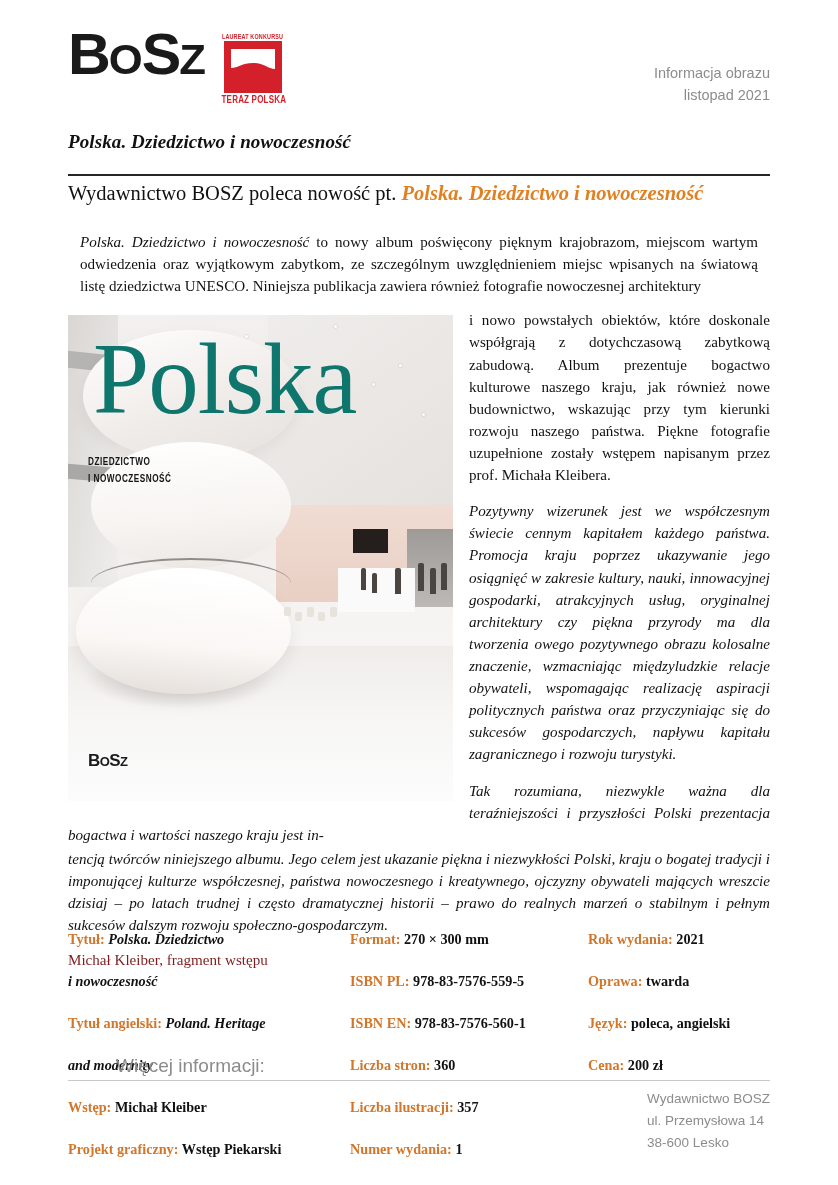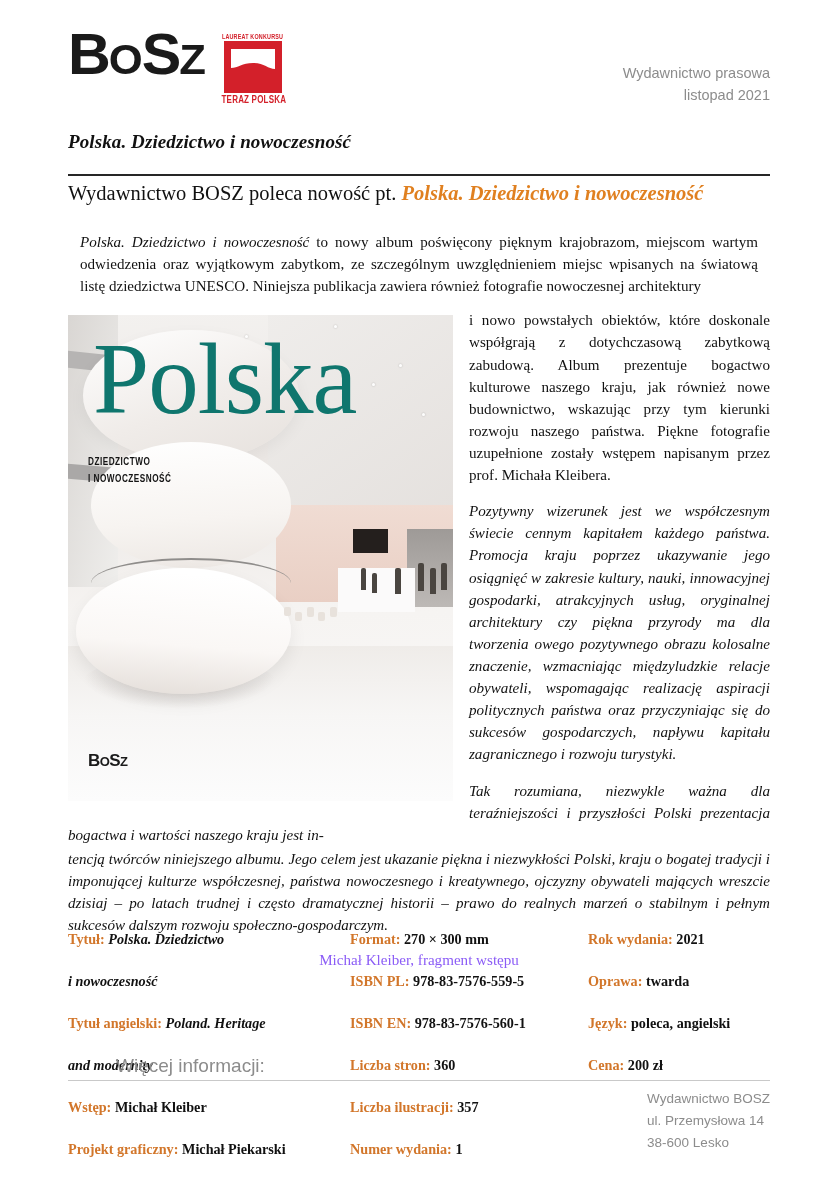--- a/index.html
+++ b/index.html
@@ -291,23 +291,23 @@
     font-size: 15.1px;
     line-height: 1.465;
     color: #111111;
     text-align: justify;
     margin: 0;
     clear: both;
     padding-top: 2px;
   }
   .attrib {
     margin: 16px 0 16px 0;
-    text-align: center;
+    text-align: left;
     font-size: 15.1px;
-    color: #8b5cf6;
+    color: #7f1d1d;
   }
 
   
   .specs {
     position: absolute;
     left: 68px;
     top: 908px;
     width: 702px;
     display: flex;
     gap: 0;
@@ -371,21 +371,21 @@
         <div class="tp-top">LAUREAT KONKURSU</div>
         <div class="tp-square">
           <svg width="58" height="52" viewBox="0 0 58 52">
             <path d="M7,8 L51,8 L51,28 C44,28 40,22 29,22 C18,22 14,27 7,27 Z" fill="#ffffff"></path>
           </svg>
         </div>
         <div class="tp-bot">TERAZ POLSKA</div>
       </div>
     </div>
     <div class="press-meta">
-      <div>Wydawnictwo prasowa</div>
+      <div>Informacja obrazu</div>
       <div>listopad 2021</div>
     </div>
   </div>
 
   <div class="series-title">Polska. Dziedzictwo i nowoczesność</div>
   <div class="rule-top"></div>
 
   <div class="headline"><span>Wydawnictwo BOSZ poleca nowość pt. </span><span class="hl-accent">Polska. Dziedzictwo i nowoczesność</span></div>
 
   <div class="body-wrap">
@@ -441,21 +441,21 @@
     <p class="attrib">Michał Kleiber, fragment wstępu</p>
   </div>
 
   <div class="specs">
     <div class="spec-col c1">
         <div class="spec-line"><span class="spec-label">Tytuł: </span><span class="spec-val it">Polska. Dziedzictwo</span></div>
         <div class="spec-line"><span class="spec-val it">i nowoczesność</span></div>
         <div class="spec-line"><span class="spec-label">Tytuł angielski: </span><span class="spec-val it">Poland. Heritage</span></div>
         <div class="spec-line"><span class="spec-val it">and modernity</span></div>
         <div class="spec-line"><span class="spec-label">Wstęp: </span><span class="spec-val">Michał Kleiber</span></div>
-        <div class="spec-line"><span class="spec-label">Projekt graficzny: </span><span class="spec-val">Michał Piekarski</span></div>
+        <div class="spec-line"><span class="spec-label">Projekt graficzny: </span><span class="spec-val">Wstęp Piekarski</span></div>
       </div>
     <div class="spec-col c2">
         <div class="spec-line"><span class="spec-label">Format: </span><span class="spec-val">270 × 300 mm</span></div>
         <div class="spec-line"><span class="spec-label">ISBN PL: </span><span class="spec-val"> 978-83-7576-559-5</span></div>
         <div class="spec-line"><span class="spec-label">ISBN EN: </span><span class="spec-val"> 978-83-7576-560-1</span></div>
         <div class="spec-line"><span class="spec-label">Liczba stron: </span><span class="spec-val">360</span></div>
         <div class="spec-line"><span class="spec-label">Liczba ilustracji: </span><span class="spec-val">357</span></div>
         <div class="spec-line"><span class="spec-label">Numer wydania: </span><span class="spec-val">1</span></div>
       </div>
     <div class="spec-col c3">

